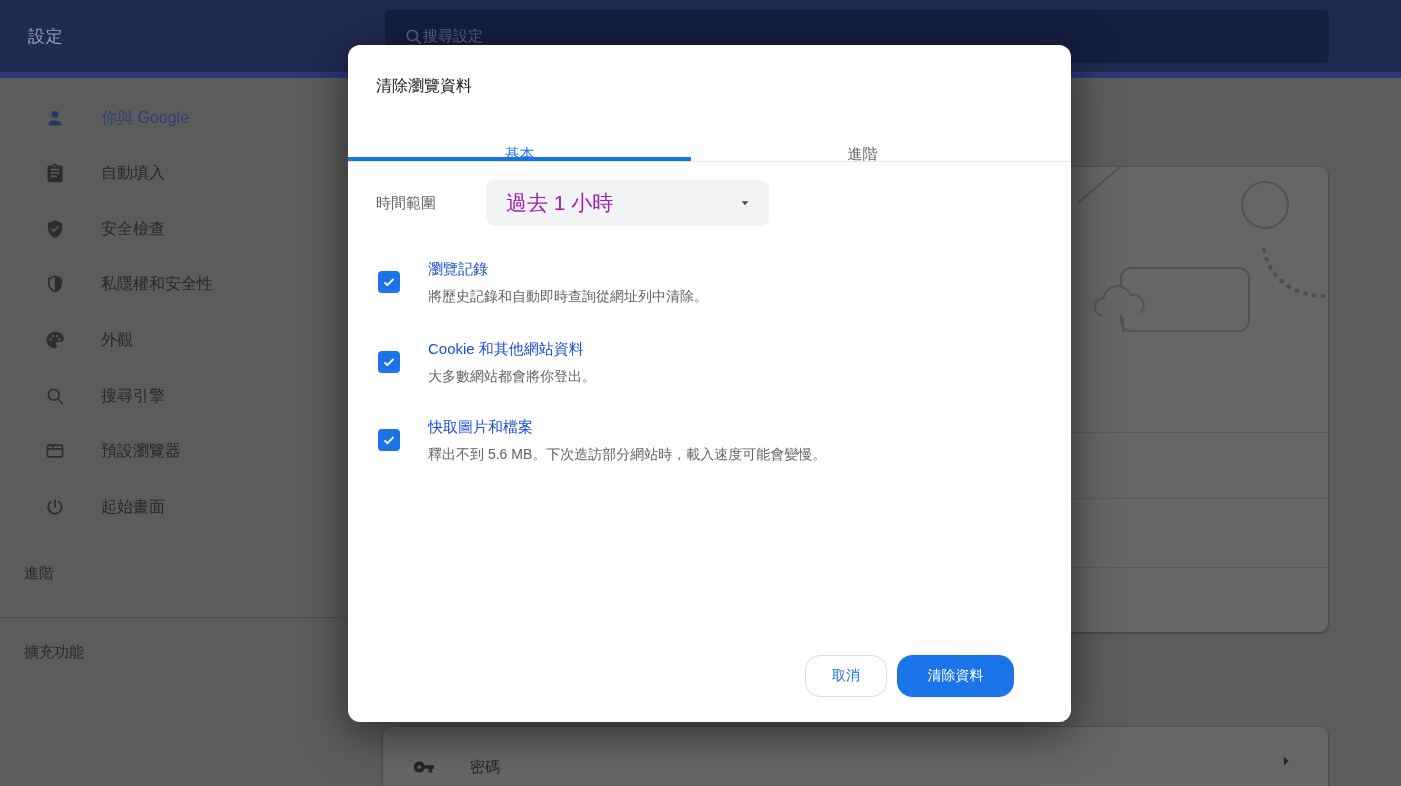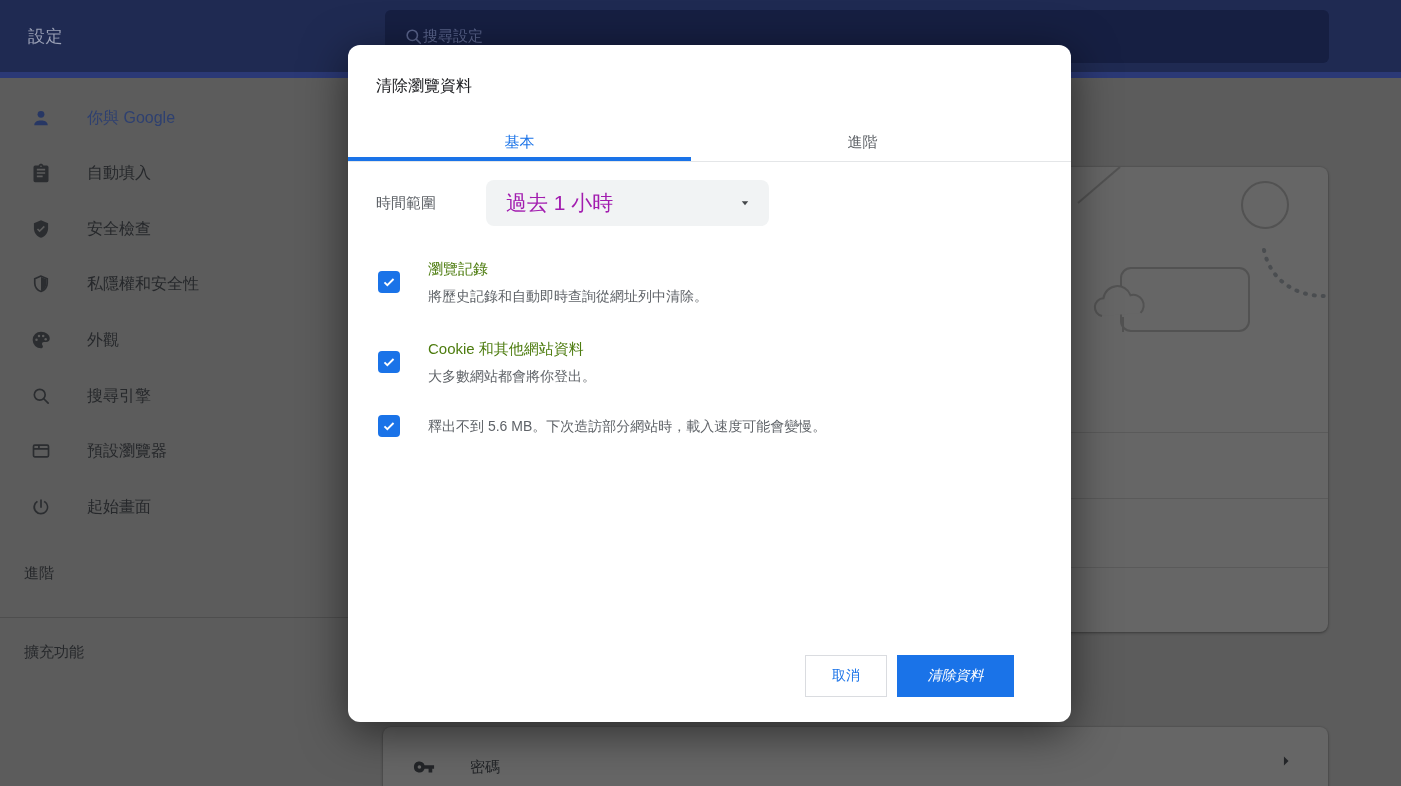--- a/index.html
+++ b/index.html
@@ -16,21 +16,21 @@
   .hdr-title { position:absolute; left:28px; top:0; height:72px; display:flex; align-items:center;
     font-size:17px; color:#9aa0b5; letter-spacing:.5px; }
   .search-field { position:absolute; left:385px; top:10px; width:944px; height:53px;
     background:#161f42; border-radius:6px; display:flex; align-items:center; padding-left:19px; }
   .search-field .ph { font-size:15px; color:#59638b; }
   .search-ico { width:19px; height:19px; color:#59638b; }
   .hdr-strip { position:absolute; left:0; top:72px; width:1401px; height:6px; background:#2b3976; }
 
   
   .sidebar { position:absolute; left:0; top:78px; width:348px; height:708px; background:#5c5c5c; }
-  .nav-item { position:absolute; left:3px; width:348px; height:42px; display:flex; align-items:center;
+  .nav-item { position:absolute; left:17px; width:348px; height:42px; display:flex; align-items:center;
     padding-left:28px; font-size:16px; color:#26282b; cursor:pointer; }
   .nav-ico { width:20px; height:20px; color:#2b2d30; margin-right:36px; flex:none; }
   .nav-item.sel { color:#2e4070; }
   .nav-item.sel .nav-ico { color:#273764; }
   .sb-plain { position:absolute; left:0; width:348px; height:42px; display:flex; align-items:center;
     padding-left:24px; font-size:15px; color:#26282b; cursor:pointer; }
   .sb-divider { position:absolute; left:0; top:539px; width:348px; height:1px; background:#4e4e4e; }
 
   
   .card { position:absolute; background:#666666; border-radius:8px;
@@ -41,46 +41,46 @@
   .card2 { left:383px; top:727px; width:945px; height:80px; display:flex; align-items:center; }
   .key-ico { width:22px; height:22px; color:#232528; margin-left:30px; flex:none; }
   .pw-label { font-size:15px; color:#232528; margin-left:35px; }
   .chev { position:absolute; right:32px; top:24px; width:20px; height:20px; color:#232528; }
 
   
   .dialog { position:absolute; left:348px; top:45px; width:723px; height:677px;
     background:#fff; border-radius:12px; box-shadow:0 10px 45px rgba(0,0,0,.55); z-index:10; }
   .dlg-title { position:absolute; left:28px; top:30px; font-size:16px; color:#202124; line-height:22px; }
   .tabs { position:absolute; left:0; top:70px; width:723px; height:46px; }
-  .tab { position:absolute; top:4px; width:343px; height:46px; display:flex; align-items:center;
+  .tab { position:absolute; top:16px; width:343px; height:46px; display:flex; align-items:center;
     justify-content:center; font-size:15px; cursor:pointer; }
   .tab.active { color:#1a73e8; left:0; }
   .tab.inactive { color:#5f6368; left:343px; }
   .tab-underline { position:absolute; left:0; top:42px; width:343px; height:4px; background:#1a73e8; }
   .tabs-divider { position:absolute; left:0; top:116px; width:723px; height:1px; background:#e4e6e8; }
 
   .time-label { position:absolute; left:28px; top:135px; height:46px; display:flex; align-items:center;
     font-size:15px; color:#5f6368; }
   .select { position:absolute; left:138px; top:135px; width:283px; height:46px; background:#f1f3f4;
     border-radius:8px; display:flex; align-items:center; padding:0 18px 0 20px; cursor:pointer; }
   .select .val { font-size:21px; color:#a21caf; }
   .select .caret { margin-left:auto; width:12px; height:12px; color:#44474a; }
 
   .cb-row { position:absolute; left:30px; right:40px; display:flex; gap:28px; align-items:center; }
   .cbx { width:22px; height:22px; background:#1a73e8; border-radius:4px; flex:none;
     display:flex; align-items:center; justify-content:center; cursor:pointer; }
   .cbx svg { width:16px; height:16px; }
-  .cb-title { font-size:15px; color:#4d7c0f; line-height:28px; }
+  .cb-title { font-size:15px; color:#1d4ed8; line-height:28px; }
   .cb-desc { font-size:14px; color:#5f6368; line-height:26px; }
 
   .dlg-buttons { position:absolute; right:57px; bottom:25px; display:flex; gap:10px; }
-  .btn { height:42px; border-radius:0; display:flex; align-items:center; justify-content:center;
+  .btn { height:42px; border-radius:15px; display:flex; align-items:center; justify-content:center;
     font-size:14px; cursor:pointer; }
   .btn-cancel { width:82px; background:#fff; border:1px solid #dadce0; color:#1a73e8; }
-  .btn-confirm { width:117px; background:#1a73e8; border:1px solid #1a73e8; color:#fff;font-style:italic; }
+  .btn-confirm { width:117px; background:#1a73e8; border:1px solid #1a73e8; color:#fff; }
 </style>
 </head>
 <body>
 
 <div class="screen">
 
   <div class="hdr">
     <div class="hdr-title">設定</div>
     <div class="search-field">
       <svg class="search-ico" viewBox="0 0 24 24">
@@ -240,20 +240,21 @@
       </div>
     </div>
 
     <div class="cb-row" style="top:368px">
       <div class="cbx">
         <svg viewBox="0 0 24 24">
           <path d="M5.2 12.6l4.3 4.3 9.3-9.4" fill="none" stroke="#fff" stroke-width="2.8"></path>
         </svg>
       </div>
       <div>
+        <div class="cb-title">快取圖片和檔案</div>
         <div class="cb-desc">釋出不到 5.6 MB。下次造訪部分網站時，載入速度可能會變慢。</div>
       </div>
     </div>
 
     <div class="dlg-buttons">
       <div class="btn btn-cancel">取消</div>
       <div class="btn btn-confirm">清除資料</div>
     </div>
   </div>
 

